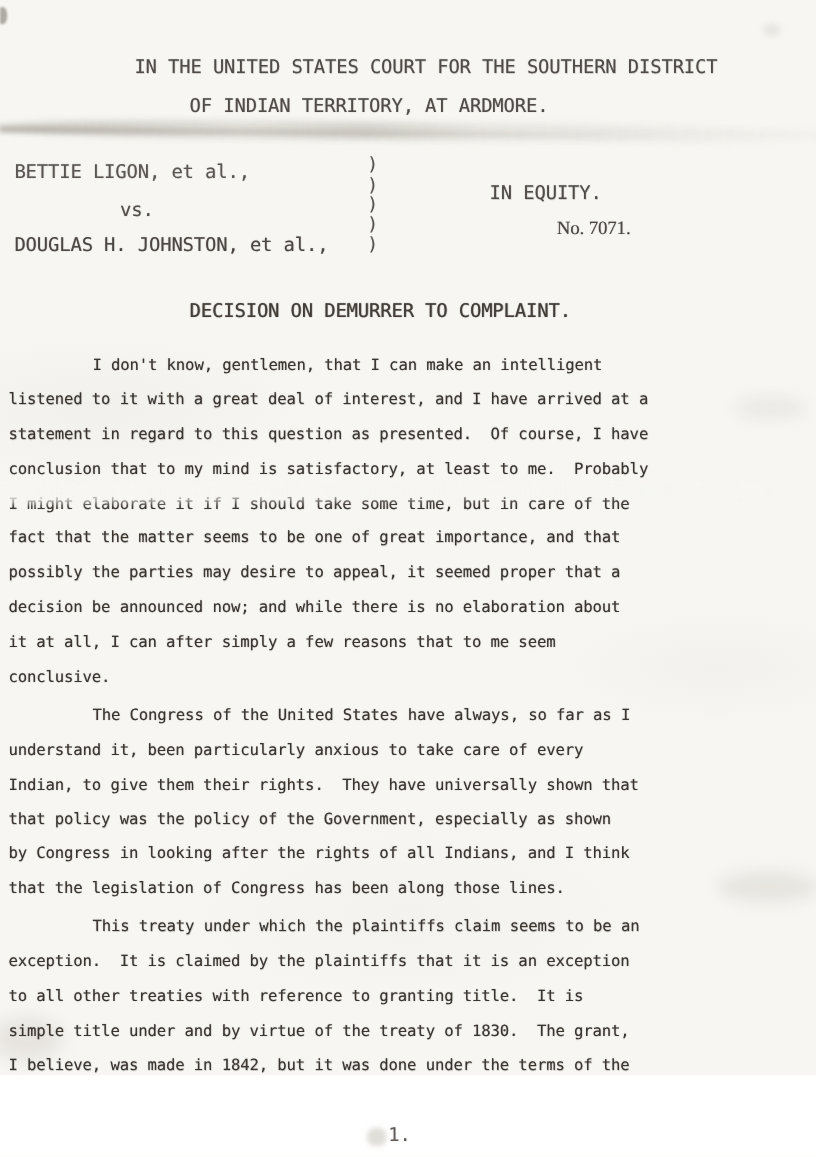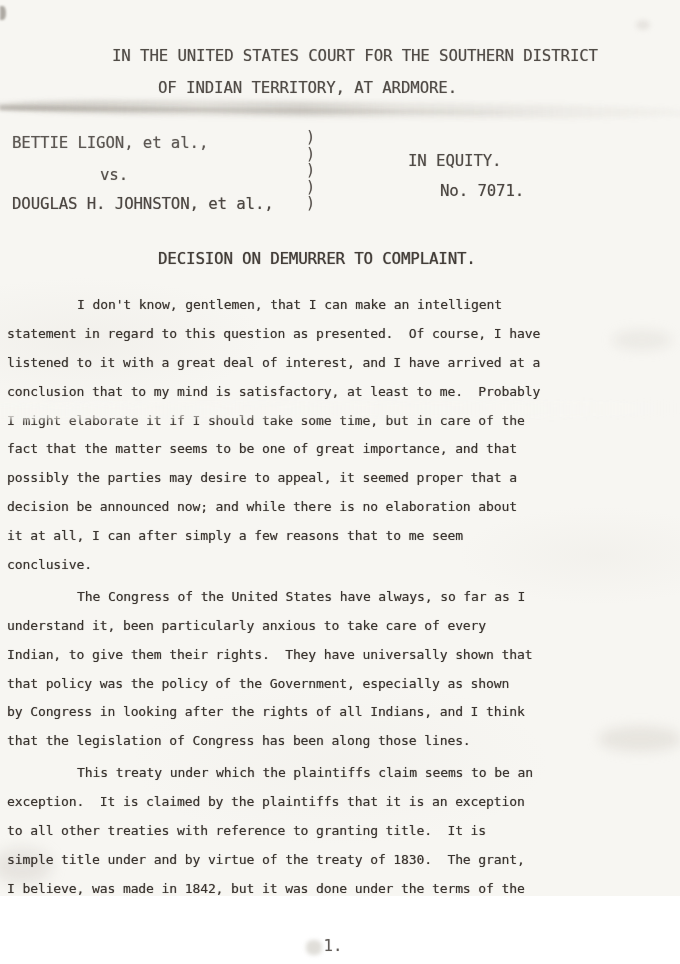--- a/index.html
+++ b/index.html
@@ -34,21 +34,21 @@
   .vs{left:100px;top:165px;opacity:.85;}
   .defendant{left:12px;top:194px;opacity:.9;}
   .bracket-col{
     position:absolute;left:306px;top:129px;
     font-size:15px;line-height:16.6px;
     color:var(--ink);opacity:.85;
     text-shadow:0 0 1px rgba(58,52,47,.4);
   }
   .bracket-col .bracket{white-space:pre;}
   .equity{left:408px;top:151px;opacity:.88;}
-  .case-no{left:440px;top:181px;opacity:.9;}
+  .case-no{left:464px;top:181px;opacity:.9;font-family:Liberation Serif, serif;}
   .doc-title{left:158px;top:249px;opacity:.95;text-shadow:0 0 1px rgba(50,45,40,.6),0.5px 0 0 rgba(50,45,40,.35);}
   .body-text{
     position:absolute;left:7px;top:291px;width:668px;
   }
   .para{margin:0 0 3px 0;}
   .para .line{
     white-space:pre;
     font-size:13px;letter-spacing:-0.1px;line-height:28.9px;height:28.9px;
     text-shadow:0 0 1px rgba(58,52,47,.42), 0.4px 0.4px 0 rgba(58,52,47,.18);
   }
@@ -127,22 +127,22 @@
       <div class="bracket">)</div>
     </div>
   <div class="typed equity">IN EQUITY.</div>
   <div class="typed case-no">No. 7071.</div>
 
   <div class="typed doc-title">DECISION ON DEMURRER TO COMPLAINT.</div>
 
   <div class="body-text">
       <div class="para">
         <div class="line first">I don't know, gentlemen, that I can make an intelligent</div>
+        <div class="line">listened to it with a great deal of interest, and I have arrived at a</div>
         <div class="line">statement in regard to this question as presented.  Of course, I have</div>
-        <div class="line">listened to it with a great deal of interest, and I have arrived at a</div>
         <div class="line">conclusion that to my mind is satisfactory, at least to me.  Probably</div>
         <div class="line">I might elaborate it if I should take some time, but in care of the</div>
         <div class="line">fact that the matter seems to be one of great importance, and that</div>
         <div class="line">possibly the parties may desire to appeal, it seemed proper that a</div>
         <div class="line">decision be announced now; and while there is no elaboration about</div>
         <div class="line">it at all, I can after simply a few reasons that to me seem</div>
         <div class="line">conclusive.</div>
       </div>
       <div class="para">
         <div class="line first">The Congress of the United States have always, so far as I</div>

